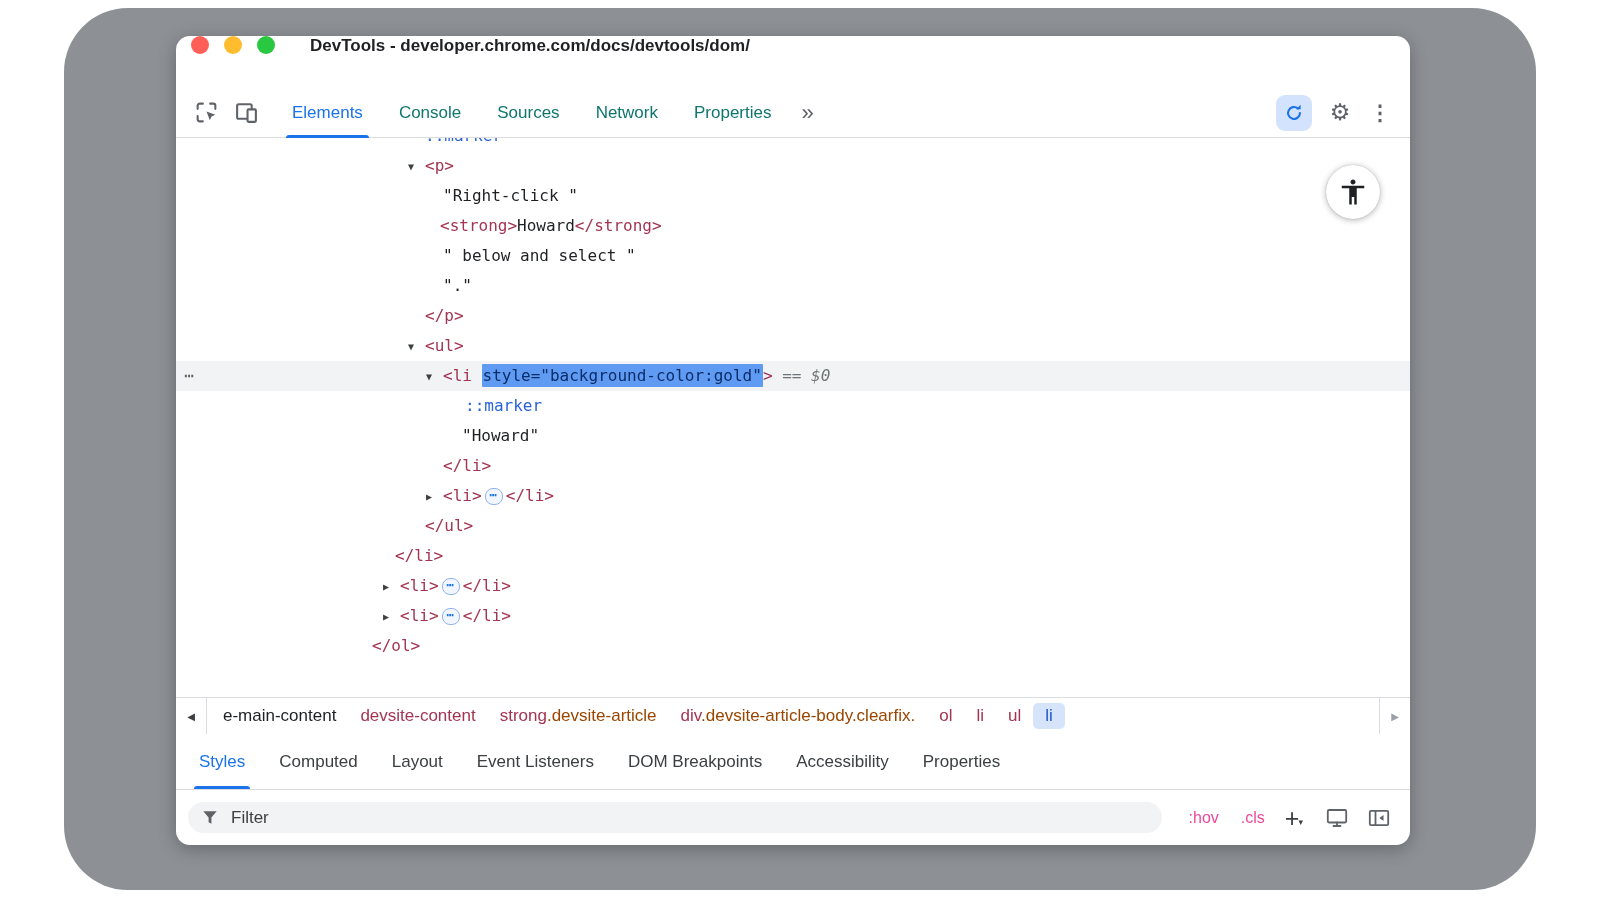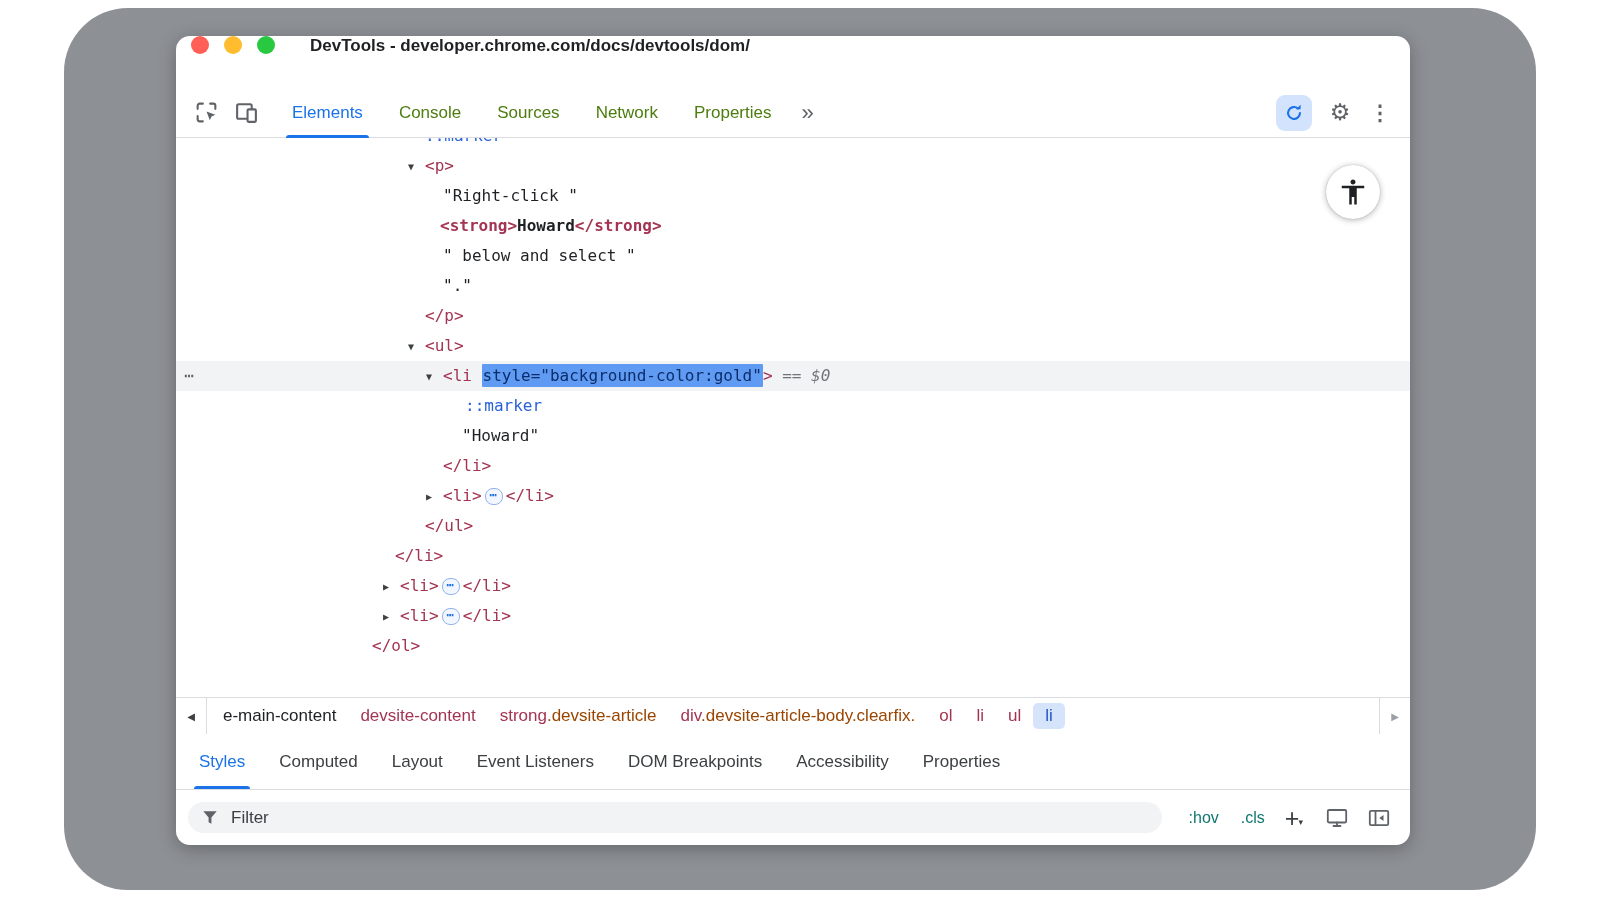--- a/index.html
+++ b/index.html
@@ -14,21 +14,21 @@
   .dot{width:18px;height:18px;border-radius:50%;margin-right:15px;flex:none}
   .dot.red{background:#ff5f57}.dot.yellow{background:#febc2e}.dot.green{background:#28c840}
   .title{margin-left:20px;font-size:17px;font-weight:700;color:#1f2023}
 
   
   .tabbar{height:49px;display:flex;align-items:center;border-bottom:1px solid #dadce0;padding:0 10px;flex:none;position:relative}
   .tbicon{width:36px;height:36px;display:flex;align-items:center;justify-content:center;color:#5f6368;margin:0 2px;flex:none}
   .gear{font-size:23px;line-height:1}
   .kebab{font-size:21px;font-weight:700;line-height:1}
   .tabs{display:flex;height:100%;margin-left:8px}
-  .tab{display:flex;align-items:center;height:100%;padding:0 18px;font-size:17px;color:#4d7c0f;position:relative;white-space:nowrap}
+  .tab{display:flex;align-items:center;height:100%;padding:0 18px;font-size:17px;color:#0f766e;position:relative;white-space:nowrap}
   .tab.active{color:#1a73e8;font-weight:500}
   .tab.active::after{content:"";position:absolute;left:12px;right:12px;bottom:-1px;height:3px;background:#1a73e8;border-radius:3px 3px 0 0}
   .more-tabs{color:#5f6368;font-size:22px;padding:0 12px;line-height:1}
   .spacer{flex:1}
   .sync{width:36px;height:36px;border-radius:9px;background:#d3e3fd;display:flex;align-items:center;justify-content:center;margin-right:8px;flex:none}
 
   
   .dom-pane{flex:1;position:relative;overflow:hidden;font-family:"DejaVu Sans Mono","Liberation Mono",monospace;font-size:16px;background:#fff}
   .tree{margin-top:-17px}
   .tree-line{height:30px;line-height:30px;white-space:pre}
@@ -61,21 +61,21 @@
   .stab{display:flex;align-items:center;padding:0 17px;font-size:17px;color:#3c4043;position:relative;white-space:nowrap}
   .stab.active{color:#1a73e8}
   .stab.active::after{content:"";position:absolute;left:12px;right:12px;bottom:0;height:3px;background:#1a73e8;border-radius:3px 3px 0 0}
 
   
   .filter-row{height:55px;display:flex;align-items:center;padding:0 14px 0 12px;flex:none}
   .filter-pill{flex:1;height:31px;border-radius:16px;background:#f1f3f4;display:flex;align-items:center;padding:0 12px;margin-right:16px;min-width:0}
   .filter-pill svg{margin-right:9px;flex:none}
   .filter-pill input{border:0;background:transparent;outline:none;font-size:17px;font-family:"Liberation Sans",sans-serif;color:#1f2023;width:100%}
   .filter-pill input::placeholder{color:#3c4043}
-  .toggle-label{font-size:16px;color:#0f766e;margin:0 11px;font-weight:500;flex:none}
+  .toggle-label{font-size:16px;color:#ec4899;margin:0 11px;font-weight:500;flex:none}
   .plus-wrap{margin:0 9px;color:#3c4043;display:flex;align-items:flex-end;flex:none}
   .plus-glyph{font-size:25px;line-height:22px}
   .plus-caret{font-size:9px;margin-left:-1px;transform:translateY(-2px)}
   .frow-icon{width:34px;height:34px;display:flex;align-items:center;justify-content:center;margin-left:8px;flex:none}
 </style>
 </head>
 <body>
 
 <div class="backdrop"></div>
 
@@ -120,21 +120,21 @@
     </span>
     <span class="tbicon gear">⚙</span>
     <span class="tbicon kebab">⋮</span>
   </div>
 
   <div class="dom-pane">
     <div class="tree" id="tree">
         <div class="tree-line" style="padding-left: 249px;"><span class="tok-pseudo">::marker</span></div>
         <div class="tree-line" style="padding-left: 232px;"><span class="tri">▼</span><span class="tok-tag">&lt;p&gt;</span></div>
         <div class="tree-line" style="padding-left: 267px;"><span class="tok-text">"Right-click "</span></div>
-        <div class="tree-line" style="padding-left: 264px; font-weight: bold;"><span class="tok-tag">&lt;strong&gt;</span><span class="tok-text">Howard</span><span class="tok-tag">&lt;/strong&gt;</span></div>
+        <div class="tree-line" style="padding-left: 264px;"><span class="tok-tag">&lt;strong&gt;</span><span class="tok-text">Howard</span><span class="tok-tag">&lt;/strong&gt;</span></div>
         <div class="tree-line" style="padding-left: 267px;"><span class="tok-text">" below and select "</span></div>
         <div class="tree-line" style="padding-left: 267px;"><span class="tok-text">"."</span></div>
         <div class="tree-line" style="padding-left: 249px;"><span class="tok-tag">&lt;/p&gt;</span></div>
         <div class="tree-line" style="padding-left: 232px;"><span class="tri">▼</span><span class="tok-tag">&lt;ul&gt;</span></div>
         <div class="tree-line selected" style="padding-left: 250px;"><span class="gutter">⋯</span><span class="tri">▼</span><span class="tok-tag">&lt;li </span><span class="tok-selection">style="background-color:gold"</span><span class="tok-tag">&gt;</span><span class="tok-eq"> == </span><span class="tok-dollar">$0</span></div>
         <div class="tree-line" style="padding-left: 289px;"><span class="tok-pseudo">::marker</span></div>
         <div class="tree-line" style="padding-left: 286px;"><span class="tok-text">"Howard"</span></div>
         <div class="tree-line" style="padding-left: 267px;"><span class="tok-tag">&lt;/li&gt;</span></div>
         <div class="tree-line" style="padding-left: 250px;"><span class="tri">▶</span><span class="tok-tag">&lt;li&gt;</span><span class="pill">⋯</span><span class="tok-tag">&lt;/li&gt;</span></div>
         <div class="tree-line" style="padding-left: 249px;"><span class="tok-tag">&lt;/ul&gt;</span></div>

